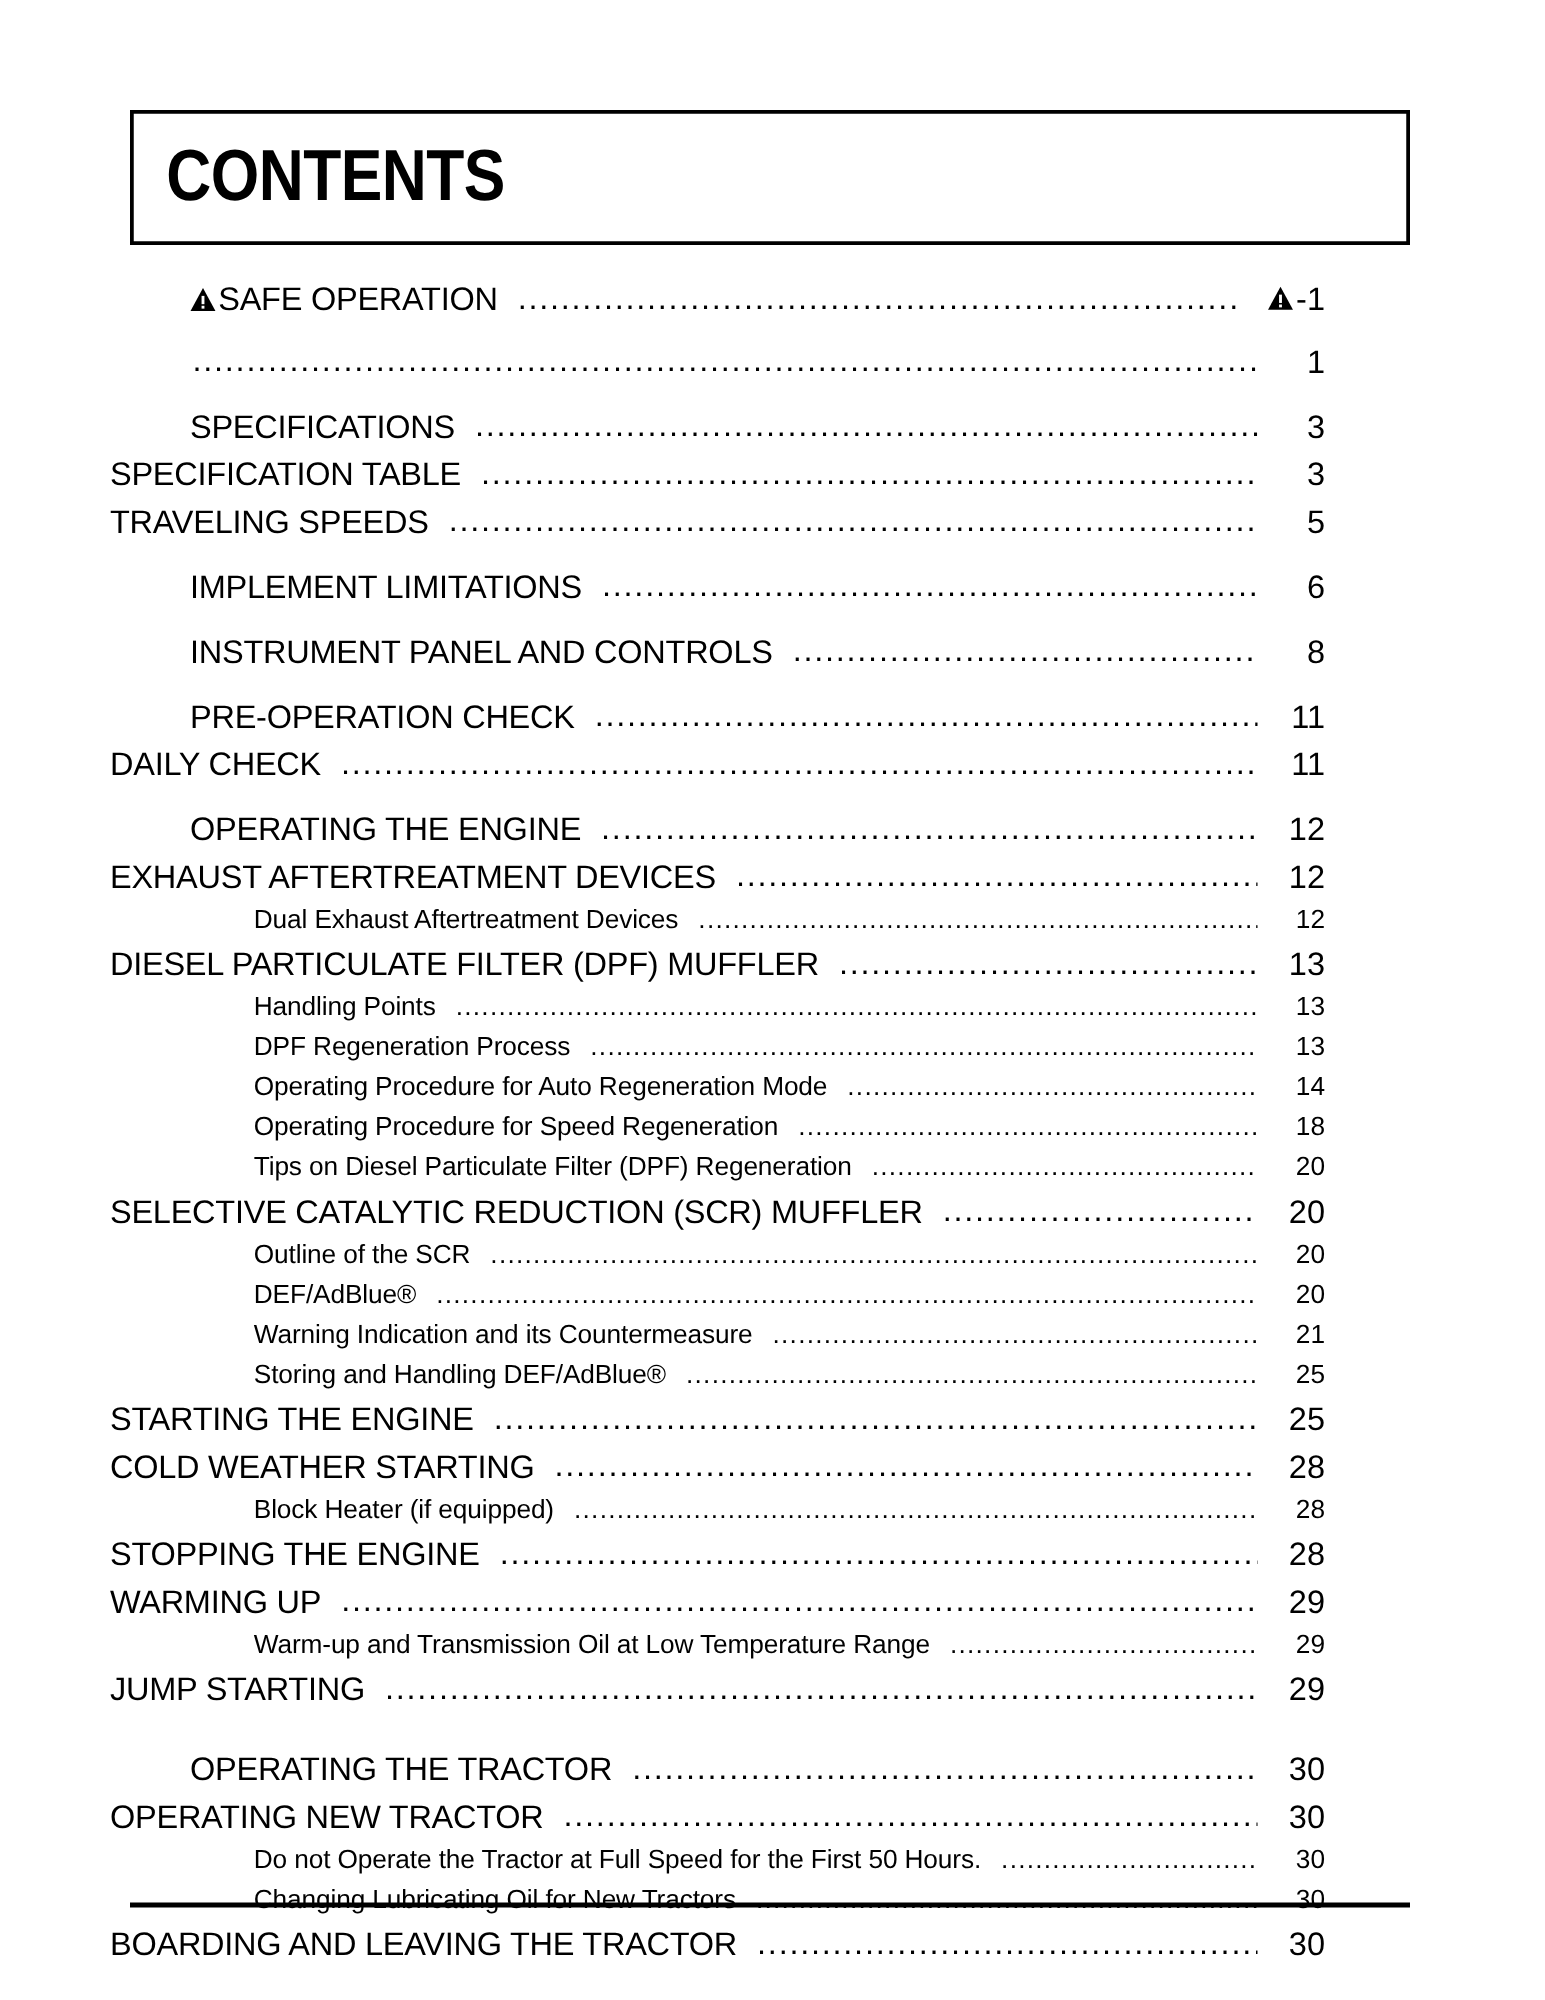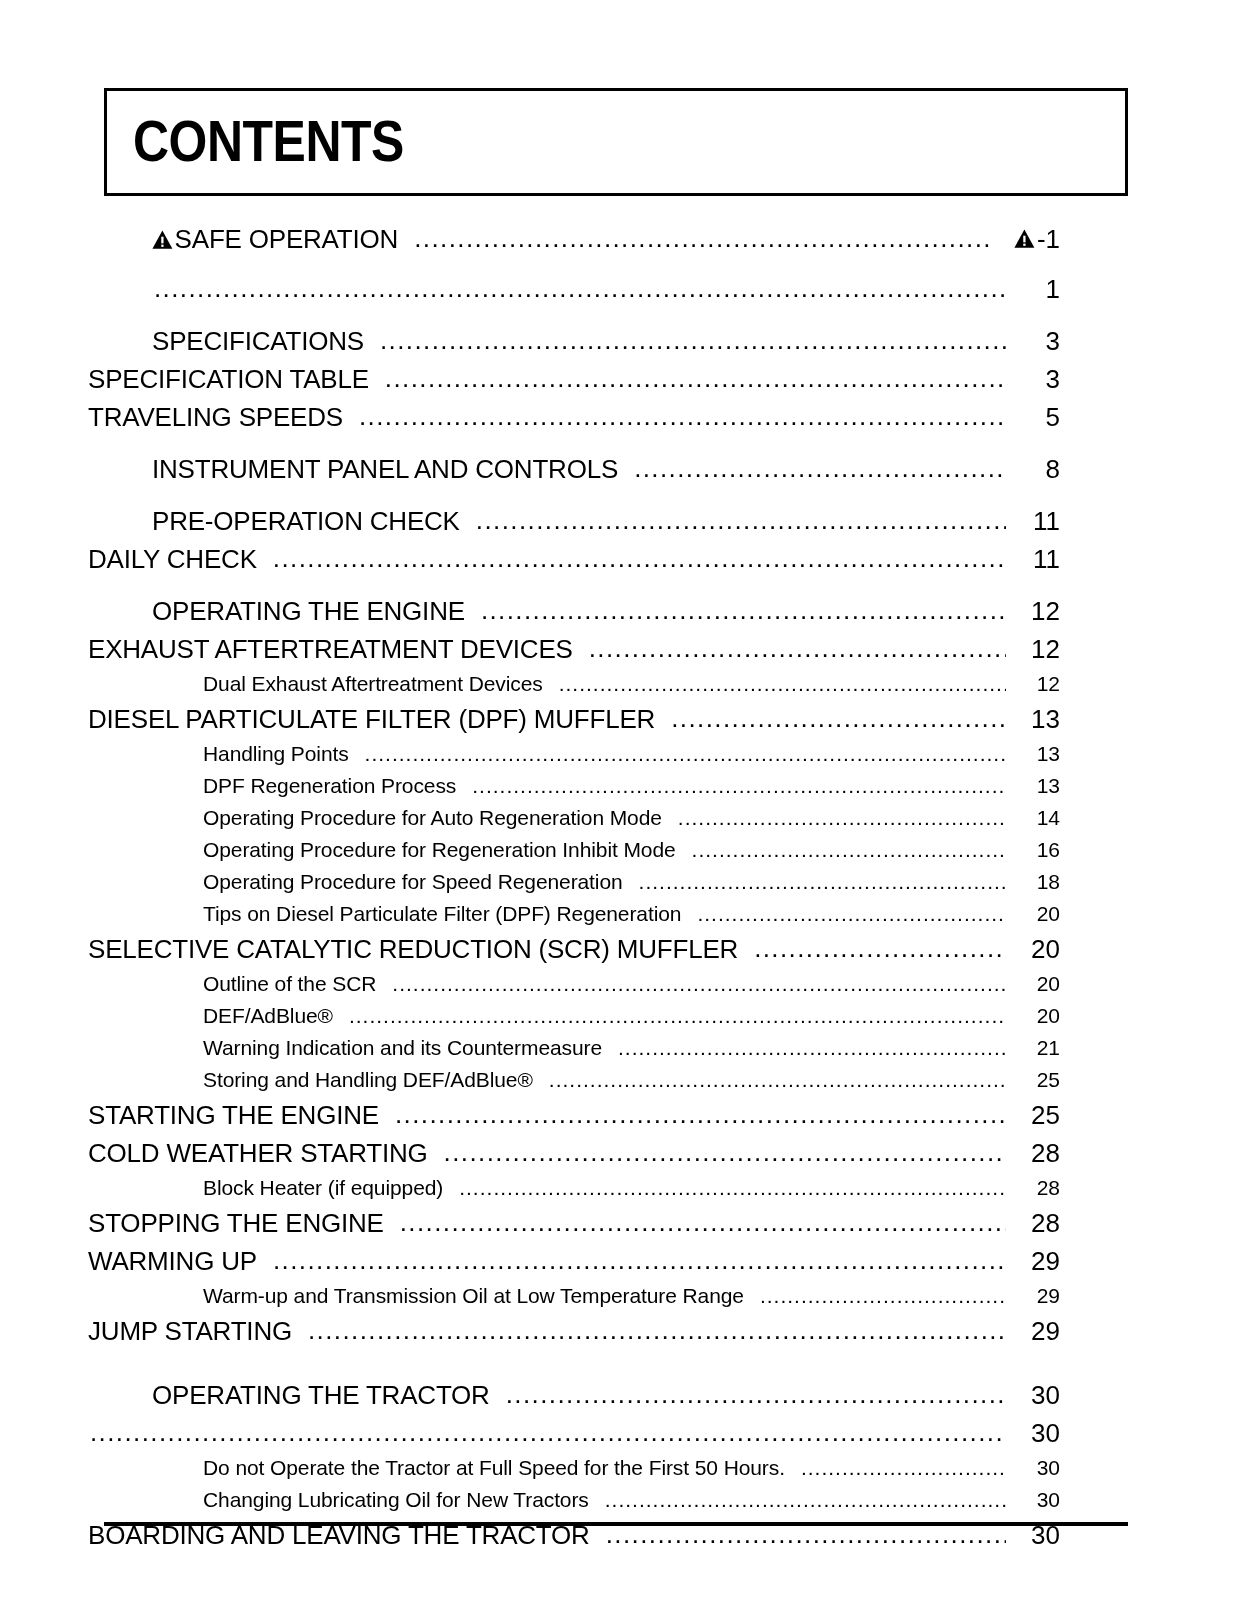--- a/index.html
+++ b/index.html
@@ -196,20 +196,25 @@
         <span class="toc-label">SPECIFICATION TABLE</span>
         <span class="toc-leader"></span>
         <span class="toc-page">3</span>
       </div>
       <div class="toc-row lvl2">
         <span class="toc-label">TRAVELING SPEEDS</span>
         <span class="toc-leader"></span>
         <span class="toc-page">5</span>
       </div>
       <div class="toc-row lvl1 gap-md">
+        <span class="toc-label">IMPLEMENT LIMITATIONS</span>
+        <span class="toc-leader"></span>
+        <span class="toc-page">6</span>
+      </div>
+      <div class="toc-row lvl1 gap-md">
         <span class="toc-label">INSTRUMENT PANEL AND CONTROLS</span>
         <span class="toc-leader"></span>
         <span class="toc-page">8</span>
       </div>
       <div class="toc-row lvl1 gap-md">
         <span class="toc-label">PRE-OPERATION CHECK</span>
         <span class="toc-leader"></span>
         <span class="toc-page">11</span>
       </div>
       <div class="toc-row lvl2">
@@ -244,25 +249,20 @@
       </div>
       <div class="toc-row lvl3">
         <span class="toc-label">DPF Regeneration Process</span>
         <span class="toc-leader"></span>
         <span class="toc-page">13</span>
       </div>
       <div class="toc-row lvl3">
         <span class="toc-label">Operating Procedure for Auto Regeneration Mode</span>
         <span class="toc-leader"></span>
         <span class="toc-page">14</span>
-      </div>
-      <div class="toc-row lvl3">
-        <span class="toc-label">Operating Procedure for Regeneration Inhibit Mode</span>
-        <span class="toc-leader"></span>
-        <span class="toc-page">16</span>
       </div>
       <div class="toc-row lvl3">
         <span class="toc-label">Operating Procedure for Speed Regeneration</span>
         <span class="toc-leader"></span>
         <span class="toc-page">18</span>
       </div>
       <div class="toc-row lvl3">
         <span class="toc-label">Tips on Diesel Particulate Filter (DPF) Regeneration</span>
         <span class="toc-leader"></span>
         <span class="toc-page">20</span>
@@ -326,20 +326,21 @@
         <span class="toc-label">JUMP STARTING</span>
         <span class="toc-leader"></span>
         <span class="toc-page">29</span>
       </div>
       <div class="toc-row lvl1 gap-lg">
         <span class="toc-label">OPERATING THE TRACTOR</span>
         <span class="toc-leader"></span>
         <span class="toc-page">30</span>
       </div>
       <div class="toc-row lvl2">
+        <span class="toc-label">OPERATING NEW TRACTOR</span>
         <span class="toc-leader"></span>
         <span class="toc-page">30</span>
       </div>
       <div class="toc-row lvl3">
         <span class="toc-label">Do not Operate the Tractor at Full Speed for the First 50 Hours.</span>
         <span class="toc-leader"></span>
         <span class="toc-page">30</span>
       </div>
       <div class="toc-row lvl3">
         <span class="toc-label">Changing Lubricating Oil for New Tractors</span>

